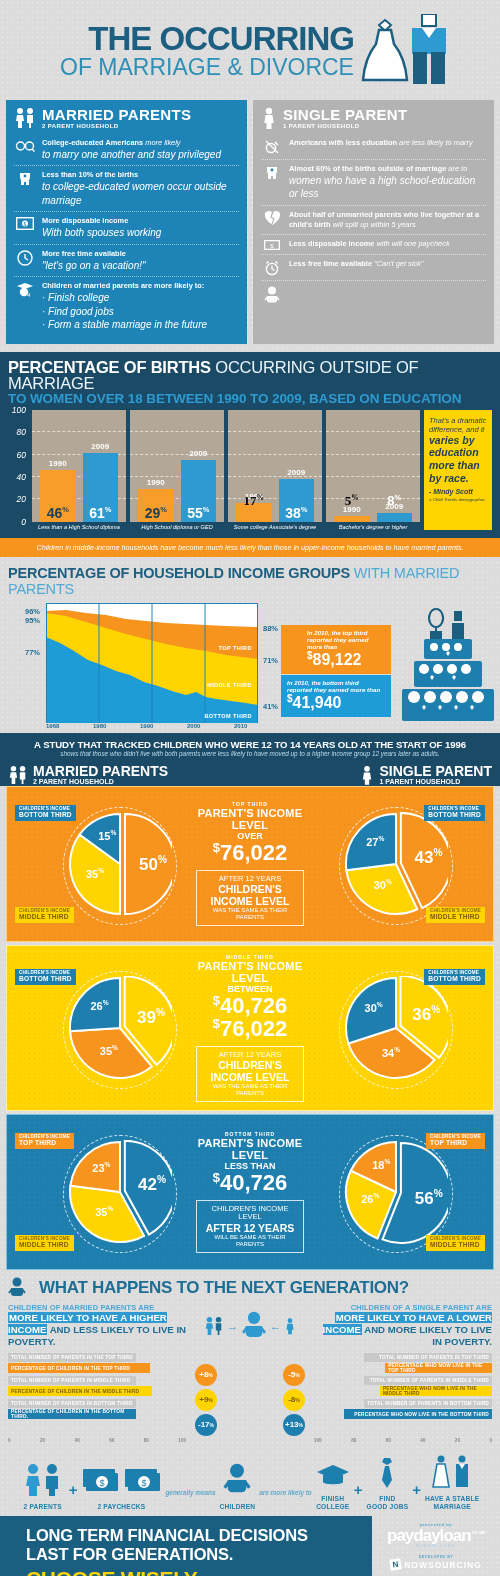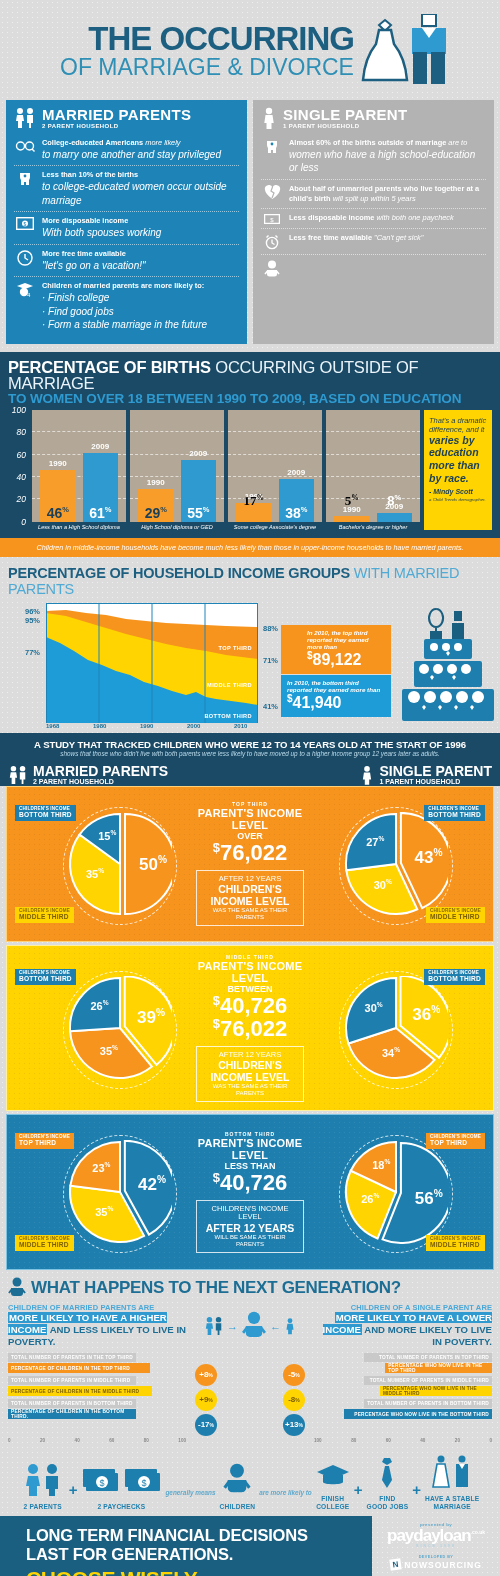--- a/index.html
+++ b/index.html
@@ -129,21 +129,21 @@
   .lbl .l2 { font-size:6.6px; font-weight:bold; letter-spacing:.2px;}
   .lbl.blue { background:#1e7fae; }
   .lbl.yellow { background:#ffd400; color:#8a6a00;}
   .lbl.yellow .l2 { color:#7a5e00; }
   .lbl.orange { background:#f7941e; }
   .slice-val { position:absolute; color:#fff; font-weight:bold; z-index:6; }
   .slice-val sup { font-size:.6em; }
 
   
   .nextgen { padding:7px 8px 4px 8px; }
-  .ng-title { display:flex; align-items:center; gap:5px; }
+  .ng-title { display:flex; align-items:center; gap:13px; }
   .ng-title h2 { font-size:17px; font-weight:bold; color:#1d6e95; letter-spacing:-.3px;}
   .ng-cols { display:flex; justify-content:space-between; margin-top:4px;}
   .ng-col { width:178px; }
   .ng-col.r { text-align:right; }
   .ng-col .c-sm { font-size:7.5px; font-weight:bold; color:#4aa8d8; letter-spacing:.1px; }
   .ng-col .c-lg { font-size:9.6px; font-weight:bold; color:#1d6e95; line-height:1.25; }
   .hl { background:#2e9ad0; color:#fff; padding:0 1px;}
   .ng-mid { width:110px; display:flex; align-items:center; justify-content:center; gap:3px;}
   .bars2 { display:flex; justify-content:space-between; margin-top:5px; }
   .bcol { width:178px; }
@@ -284,20 +284,30 @@
         </svg>
         <div>
           <div class="col-title">SINGLE PARENT</div>
           <div class="col-sub">1 PARENT HOUSEHOLD</div>
         </div>
       </div>
       <div id="single-rows">
           <div class="row">
             <div class="ic">
               <svg width="16" height="16" viewBox="0 0 16 16">
+                <circle cx="7" cy="9" r="4.6" fill="none" stroke="#fff" stroke-width="1.5"></circle>
+                <path d="M11 3l3 3" stroke="#fff" stroke-width="1.5"></path>
+                <path d="M2 2l12 12" stroke="#fff" stroke-width="1.3"></path>
+              </svg>
+            </div>
+            <div class="tx"><b>Americans with less education</b> <i>are less likely to marry</i></div>
+          </div>
+          <div class="row">
+            <div class="ic">
+              <svg width="16" height="16" viewBox="0 0 16 16">
                 <path d="M3 2h10v4a5 5 0 0 1-10 0z" fill="#fff"></path>
                 <path d="M4 9h8v5H9v-3H7v3H4z" fill="#fff"></path>
                 <circle cx="8" cy="5" r="1.4" fill="#1e84b8"></circle>
               </svg>
             </div>
             <div class="tx"><b>Almost 60% of the births outside of marriage</b> <i>are to</i><i class="li">women who have a high school-education or less</i></div>
           </div>
           <div class="row">
             <div class="ic">
               <svg width="17" height="15" viewBox="0 0 17 15">
@@ -307,21 +317,21 @@
             </div>
             <div class="tx"><b>About half of unmarried parents who live together at a child's birth</b> <i>will split up within 5 years</i></div>
           </div>
           <div class="row">
             <div class="ic">
               <svg width="16" height="10" viewBox="0 0 16 10">
                 <rect x="0.6" y="0.6" width="14.8" height="8.8" fill="none" stroke="#fff" stroke-width="1.3"></rect>
                 <text x="8" y="7.5" font-size="6" text-anchor="middle" fill="#fff" font-family="Liberation Sans">$</text>
               </svg>
             </div>
-            <div class="tx"><b>Less disposable income</b> <i>with both one paycheck</i></div>
+            <div class="tx"><b>Less disposable income</b> <i>with will one paycheck</i></div>
           </div>
           <div class="row">
             <div class="ic">
               <svg width="16" height="16" viewBox="0 0 16 16">
                 <circle cx="8" cy="9" r="5.6" fill="none" stroke="#fff" stroke-width="1.4"></circle>
                 <path d="M8 5.5v3.5l2.5 1.5" stroke="#fff" stroke-width="1.3" fill="none"></path>
                 <path d="M2.5 3.5l2-2 M13.5 3.5l-2-2" stroke="#fff" stroke-width="1.4"></path>
               </svg>
             </div>
             <div class="tx"><b>Less free time available</b> <i>"Can't get sick"</i></div>

